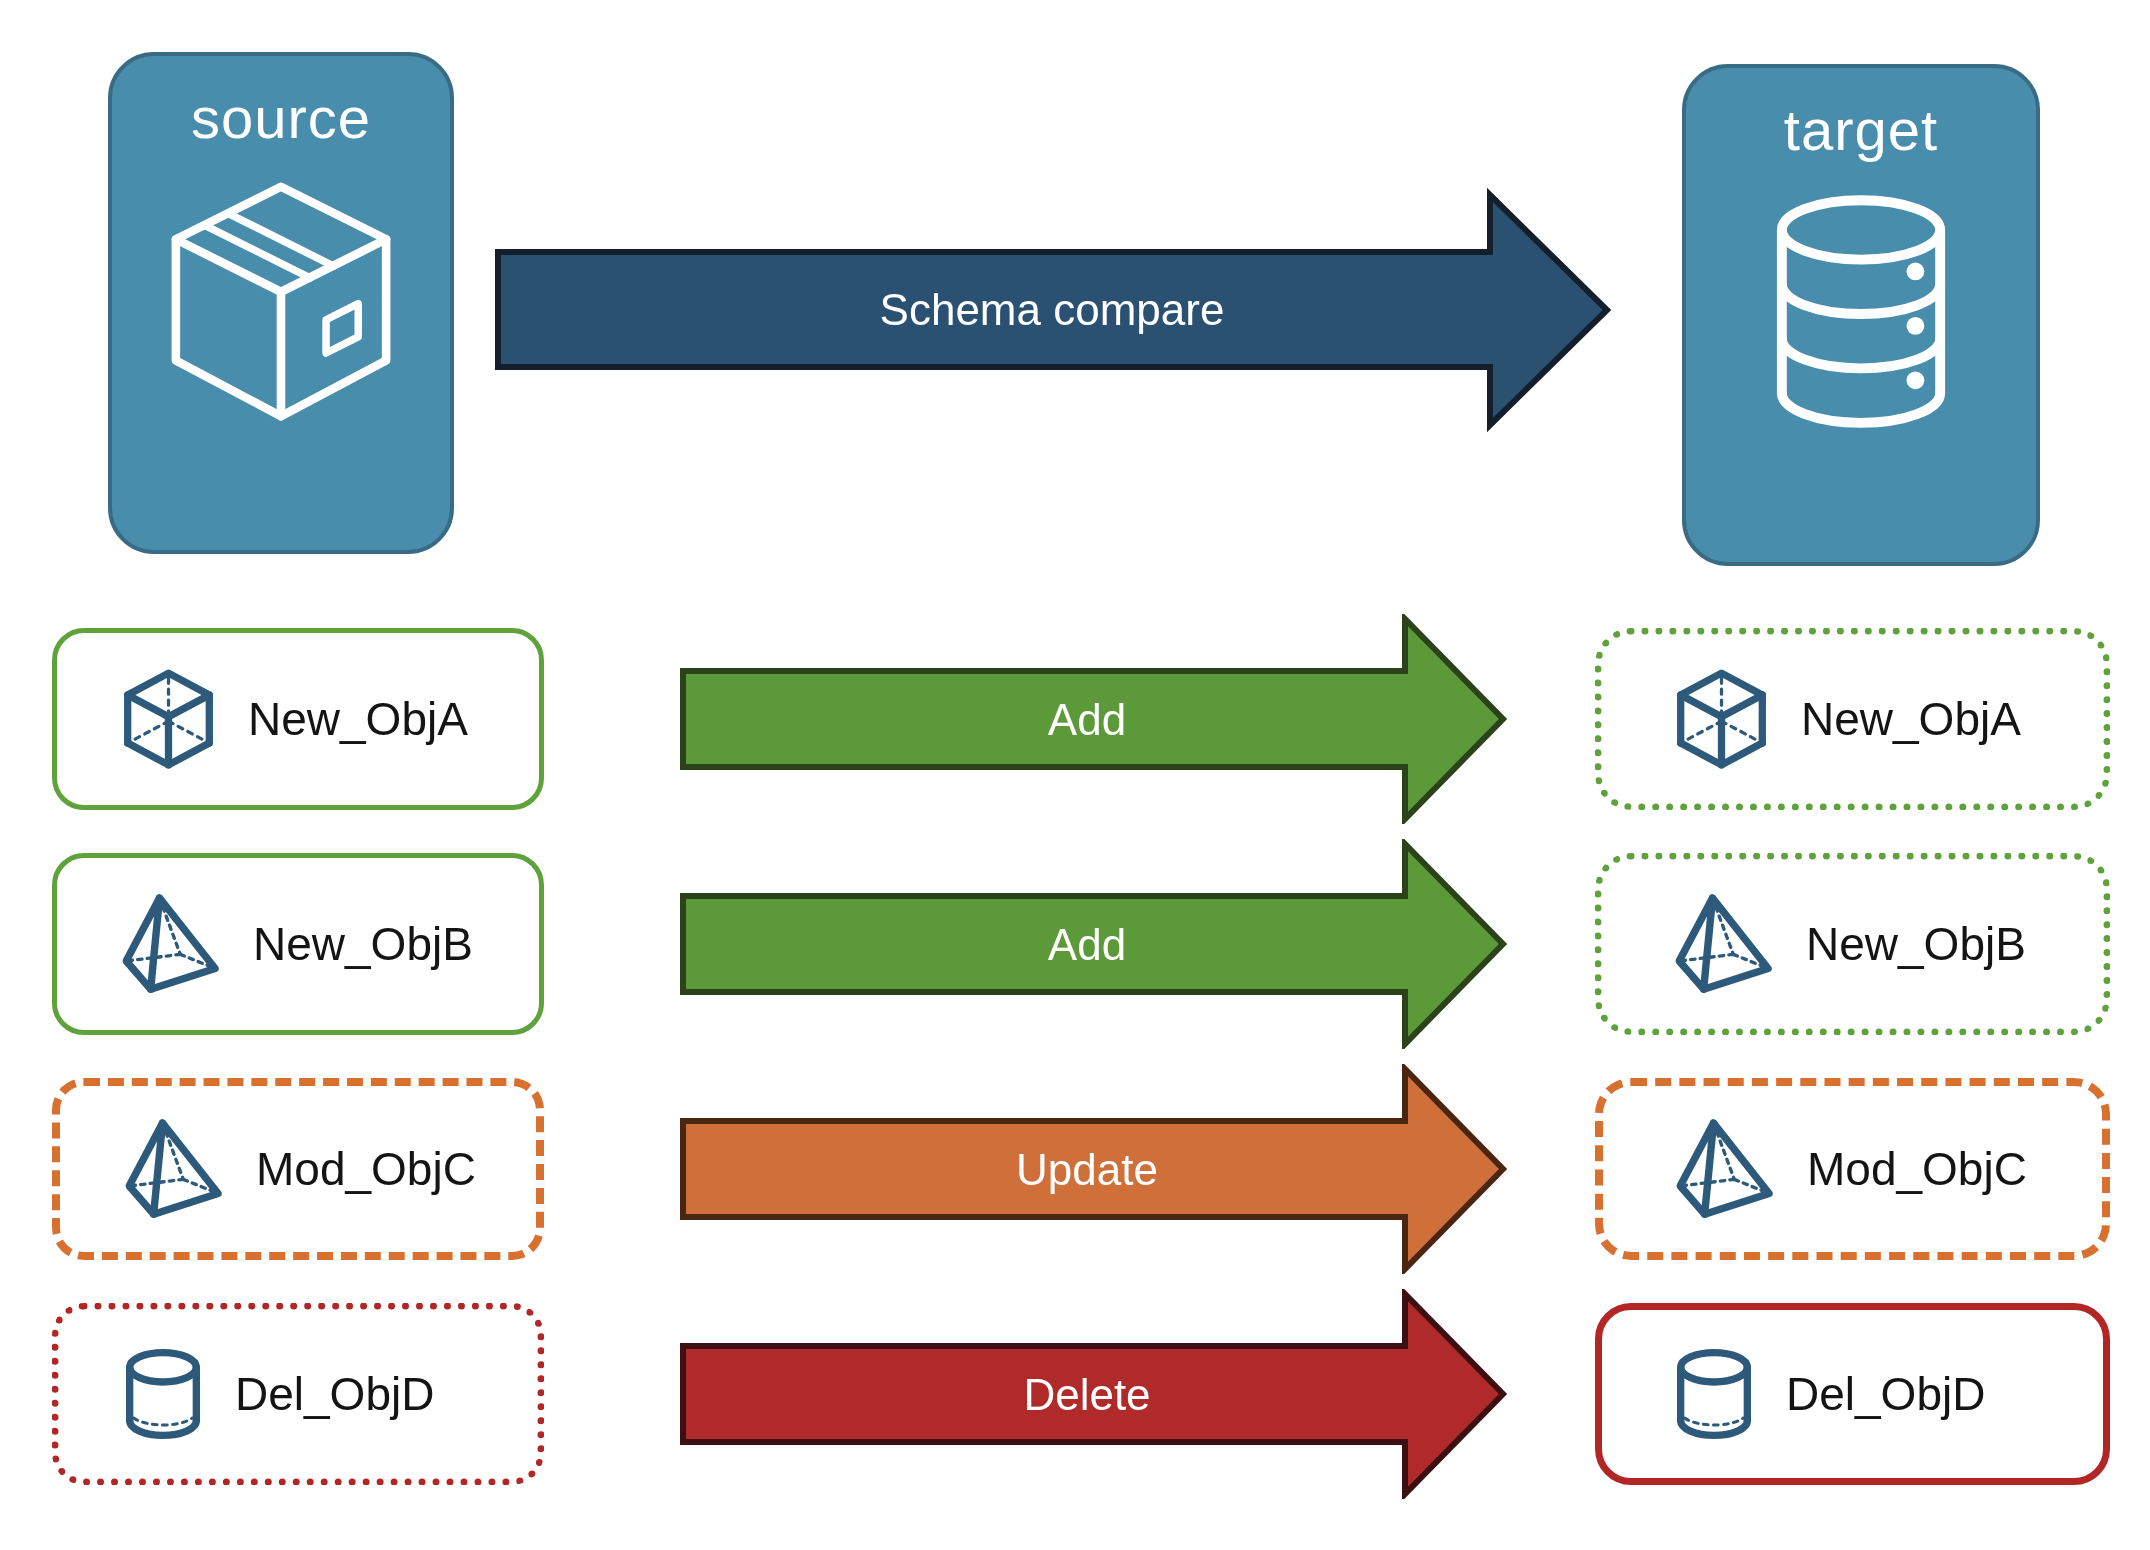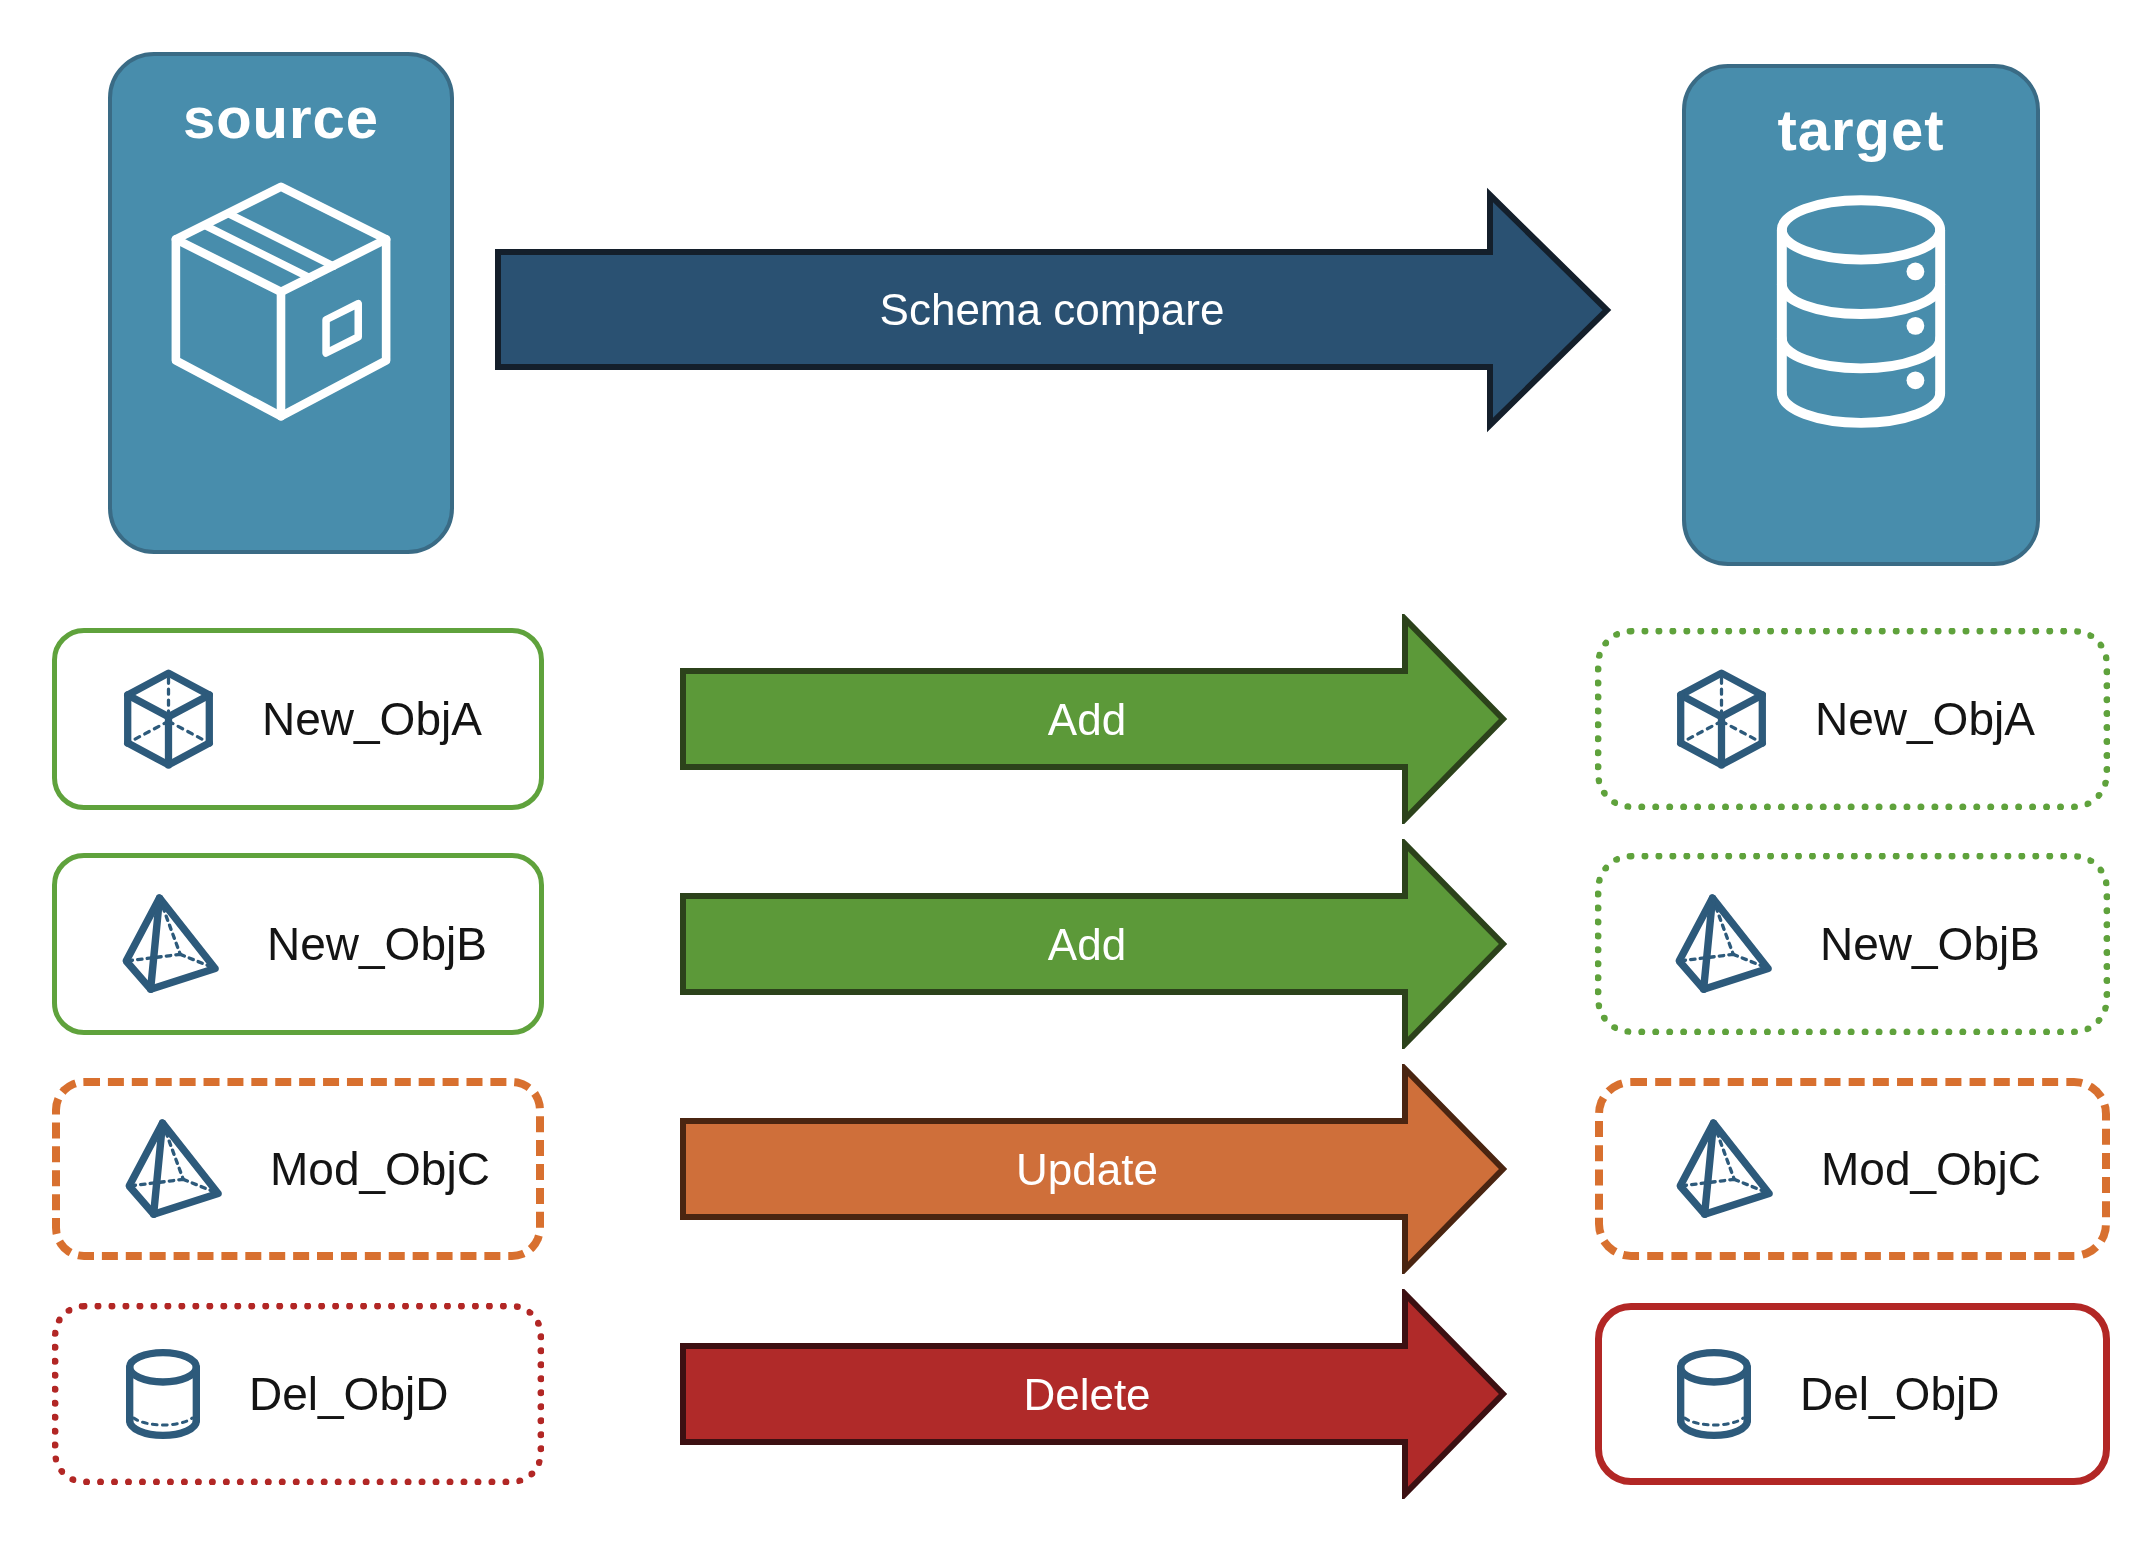--- a/index.html
+++ b/index.html
@@ -27,32 +27,32 @@
   .node{
     position:absolute;box-sizing:border-box;
     background:var(--node-fill);
     border:4px solid var(--node-border);
     border-radius:46px;
     display:flex;flex-direction:column;align-items:center;
   }
   .node.source{left:108px;top:52px;width:346px;height:502px;}
   .node.target{left:1682px;top:64px;width:358px;height:502px;}
   .node-label{
-    color:#ffffff;font-weight:bold;font-size:58px;letter-spacing:1px;
+    color:#ffffff;font-weight:normal;font-size:58px;letter-spacing:1px;
     margin-top:30px;line-height:1.1;
   }
   .node-icon{margin-top:28px;}
   
   .compare-arrow{position:absolute;left:495px;top:185px;}
   .arrow-poly.navy{fill:var(--navy);stroke:var(--navy-edge);stroke-width:6;}
   .arrow-text{fill:#ffffff;font-family:"Liberation Sans",sans-serif;font-size:44px;text-anchor:middle;}
   
   .objbox{
     position:absolute;box-sizing:border-box;height:182px;background:#ffffff;
-    display:flex;align-items:center;gap:46px;
+    display:flex;align-items:center;gap:32px;
   }
   .objbox.left{left:52px;width:492px;padding-left:64px;border-radius:32px;}
   .objbox.right{left:1595px;width:515px;padding-left:72px;border-radius:36px;}
   .b-solid-green{border:5px solid var(--green);}
   .b-dotted-green{border:7px dotted var(--green);}
   .b-dashed-orange{border:8px dashed var(--orange);}
   .b-dotted-red{border:7px dotted var(--red);}
   .b-solid-red{border:7px solid var(--red);}
   .objlabel{font-size:46px;color:#141414;white-space:nowrap;}
   .rowarrow{position:absolute;left:680px;}

